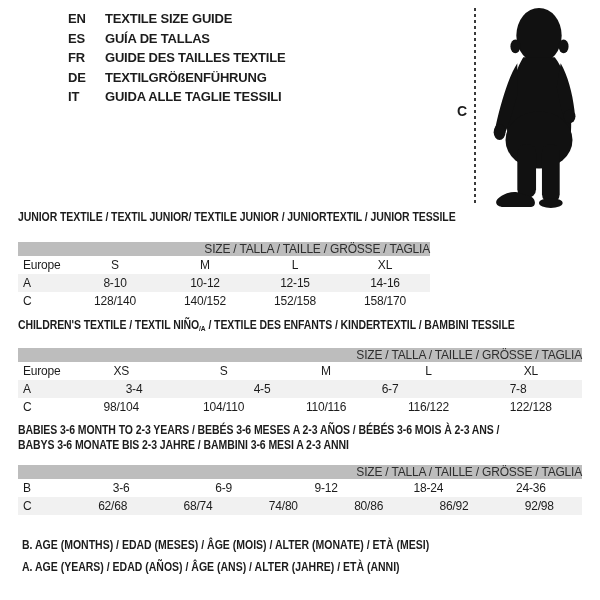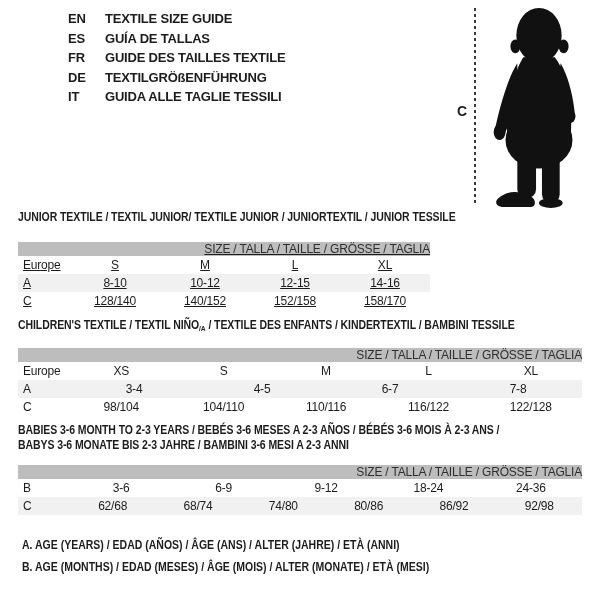--- a/index.html
+++ b/index.html
@@ -13,21 +13,21 @@
   .lang-code{width:37px;flex:0 0 37px;}
   
   .figure-svg{position:absolute;left:486px;top:6px;}
   .measure-line{
     position:absolute;left:474px;top:8px;width:2px;height:198px;
     background:repeating-linear-gradient(to bottom,#3a3a3a 0 3px,transparent 3px 6px);
   }
   .c-label{position:absolute;left:457px;top:103px;font-size:14px;font-weight:bold;}
   
   .tbl{position:absolute;left:18px;}
-  .t1{top:210px;width:412px;text-decoration:underline;}
+  .t1{top:210px;width:412px;}
   .t2{top:318px;width:564px;}
   .t3{top:423px;width:564px;}
   .ttl{margin:0;font-size:12.5px;font-weight:bold;line-height:15px;letter-spacing:-0.1px;}
   .cond{display:inline-block;transform:scaleX(0.84);transform-origin:0 0;white-space:nowrap;}
   .sub-a{font-size:8px;vertical-align:-2px;}
   .t1 .grid{margin-top:17px;}
   .t2 .grid{margin-top:12px;}
   .t3 .grid{margin-top:12px;}
   .bar{height:14px;line-height:14px;background:#bdbdbd;font-size:12px;color:#2e2e2e;
        padding-left:5px;box-sizing:border-box;letter-spacing:-0.2px;text-align:right;}
@@ -164,17 +164,17 @@
           <div class="cell">68/74</div>
           <div class="cell">74/80</div>
           <div class="cell">80/86</div>
           <div class="cell">86/92</div>
           <div class="cell">92/98</div>
         </div>
       </div>
   </section>
 
   <div class="notes" id="notes">
+      <div class="note-line"><span class="cond">B. AGE (MONTHS) / EDAD (MESES) / ÂGE (MOIS) / ALTER (MONATE) / ETÀ (MESI)</span></div>
       <div class="note-line"><span class="cond">A. AGE (YEARS) / EDAD (AÑOS) / ÂGE (ANS) / ALTER (JAHRE) / ETÀ (ANNI)</span></div>
-      <div class="note-line"><span class="cond">B. AGE (MONTHS) / EDAD (MESES) / ÂGE (MOIS) / ALTER (MONATE) / ETÀ (MESI)</span></div>
     </div>
 
 </div>
 
 </body></html>

